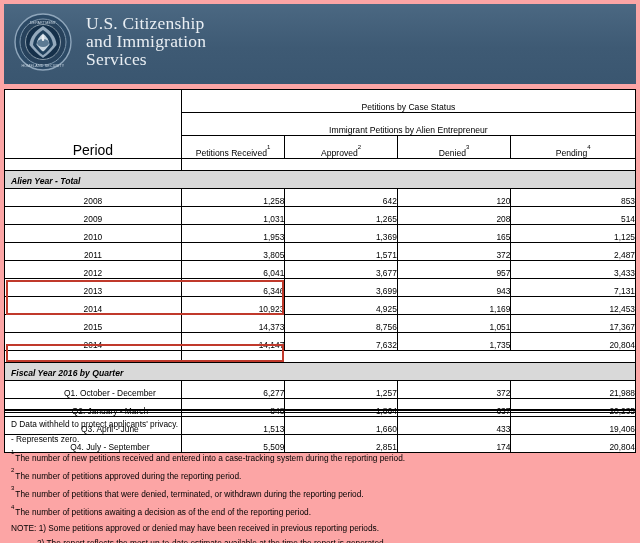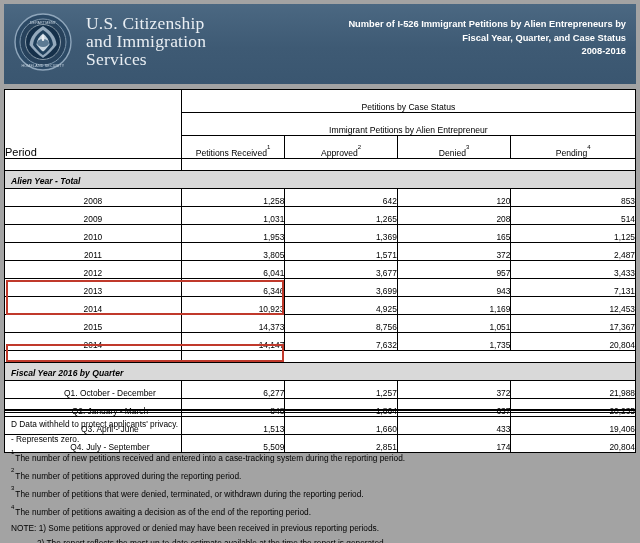--- a/index.html
+++ b/index.html
@@ -12,21 +12,21 @@
     height: 543px;
     font-family: "Liberation Sans", sans-serif;
     color: #000;
     overflow: hidden;
   }
 
   .page {
     position: relative;
     width: 640px;
     height: 543px;
-    background: #a3a3a3;
+    background: #fca5a5;
     box-sizing: border-box;
     padding-left: 24px;
   }
 
   
   .masthead {
     position: absolute;
     left: 4px;
     top: 4px;
     width: 632px;
@@ -96,25 +96,25 @@
   col.c-denied   { width: 113px; }
   col.c-pending  { width: 124px; }
 
   .hdr-span {
     text-align: center;
     vertical-align: middle;
     height: 22px;
     font-size: 8.6px;
   }
   .hdr-period {
-    text-align: left;
+    text-align: center;
     vertical-align: bottom;
     padding-bottom: 3px;
     height: 66px;
-    font-size: 11px;
+    font-size: 14px;
   }
   .hdr-col {
     text-align: center;
     vertical-align: bottom;
     padding-bottom: 3px;
     height: 22px;
     font-size: 8.6px;
   }
   .hdr-col sup, .hdr-span sup { font-size: 6px; top: -0.45em; position: relative; }
 
@@ -202,23 +202,20 @@
         <rect x="27.8" y="22" width="2.4" height="6" rx="1" fill="#e9eef3"></rect>
         <text x="29" y="11.2" font-family="Liberation Sans, sans-serif" font-size="3.6" fill="#cddae5" text-anchor="middle" letter-spacing="0.2">DEPARTMENT</text>
         <text x="29" y="54.4" font-family="Liberation Sans, sans-serif" font-size="3.6" fill="#cddae5" text-anchor="middle" letter-spacing="0.2">HOMELAND SECURITY</text>
       </svg>
     </div>
 
     <div class="agency-name">U.S. Citizenship
 and Immigration
 Services</div>
 
-    <div class="report-title">Number of I-526 Immigrant Petitions by Alien Entrepreneurs by
-Fiscal Year, Quarter, and Case Status
-2008-2016</div>
   </div>
 
   <div class="tablewrap">
     <table class="report">
       <colgroup>
         <col class="c-period">
           <col class="c-received">
           <col class="c-approved">
         <col class="c-denied">
           <col class="c-pending">

